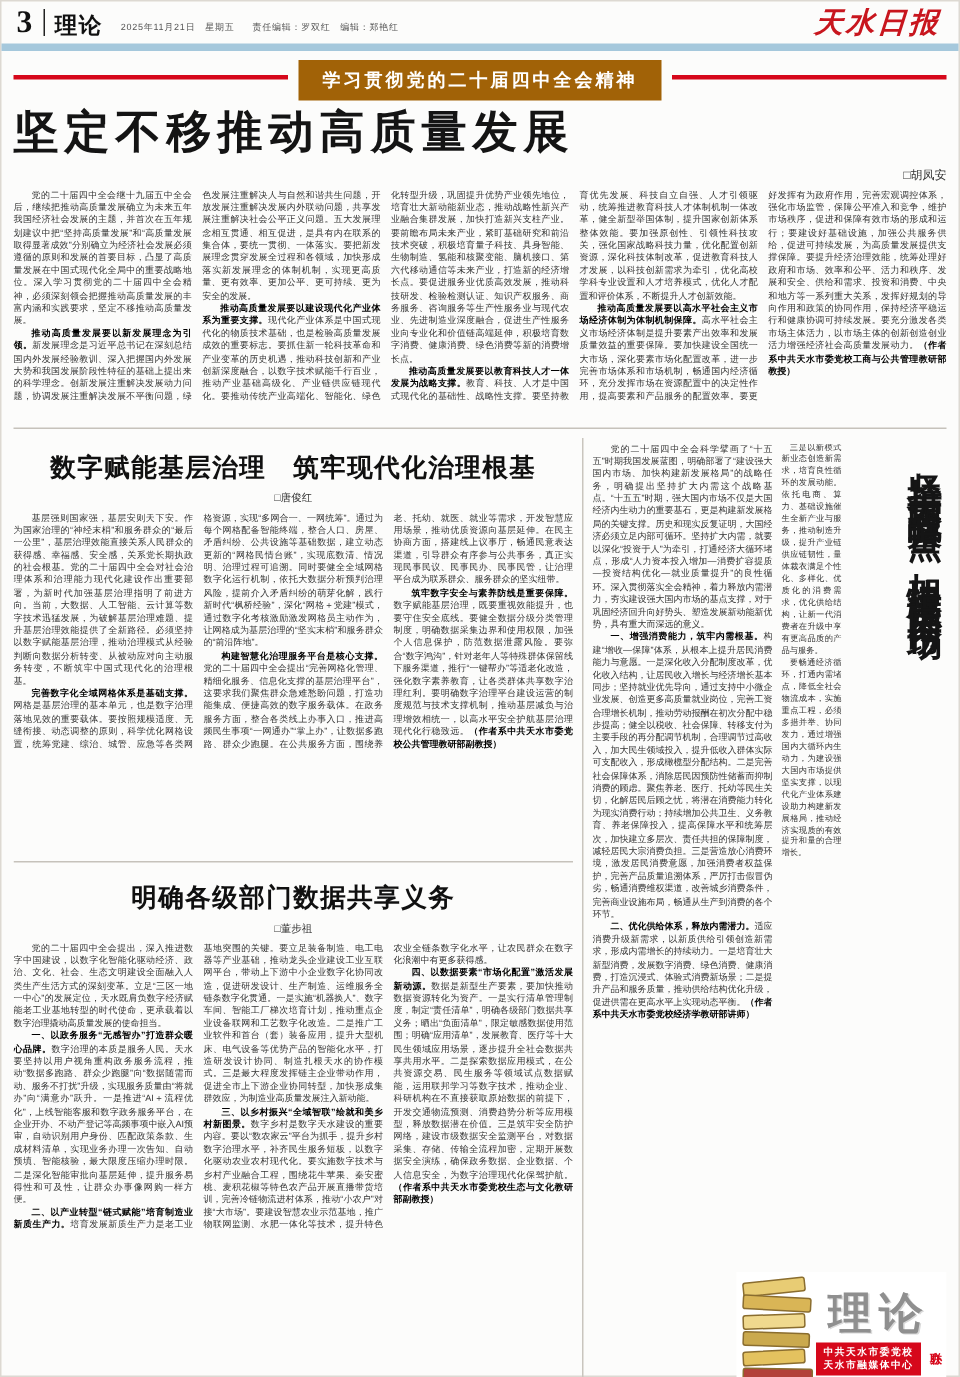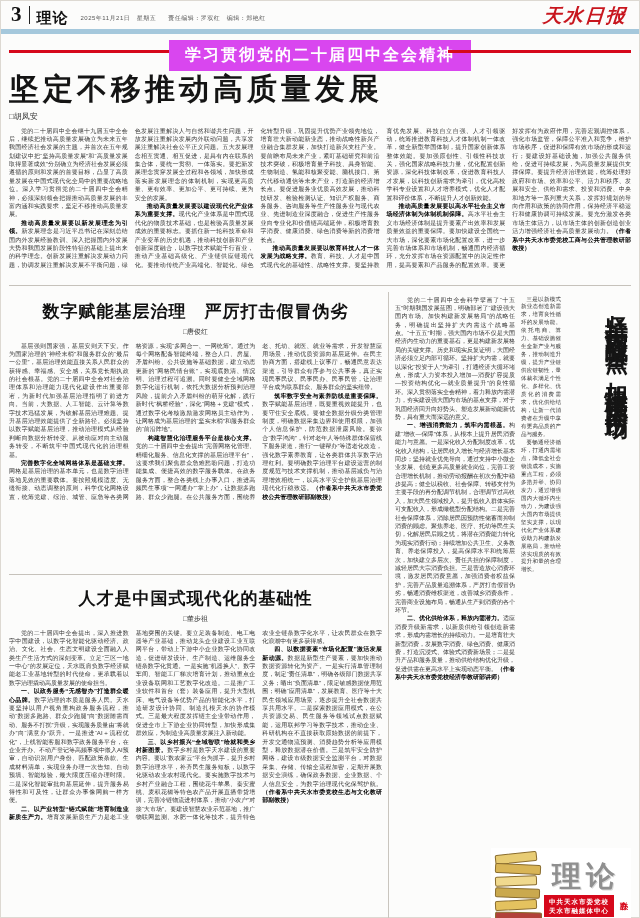--- a/index.html
+++ b/index.html
@@ -19,24 +19,24 @@
   .mast-meta{font-size:6px;color:#555;margin-left:12px;margin-bottom:2px;letter-spacing:.5px;}
   .paper-name{margin-left:auto;font-family:"Liberation Serif","DejaVu Serif",serif;font-style:italic;font-weight:bold;font-size:19px;color:#c8161e;letter-spacing:2px;line-height:1;transform:skewX(-4deg);}
   .blue-bar{height:5px;background:#a5c8dc;margin-top:2px;}
 
   
   .top-article{margin:6px 8px 0 8px;position:relative;}
   .banner-row{position:relative;height:22px;}
   .banner-line{position:absolute;top:10px;height:3px;background:#d6081b;}
   .banner-line.left{left:0;width:calc(50% - 128px);}
   .banner-line.right{right:0;width:calc(50% - 128px);}
-  .banner{position:absolute;left:50%;transform:translateX(-50%);top:0;background:#d946ef;color:#fff;
-    font-size:16px;font-weight:bold;letter-spacing:2px;padding:5px 16px;white-space:nowrap;}
+  .banner{position:absolute;left:50%;transform:translateX(-50%);top:0;background:#a16207;color:#fff;
+    font-size:12px;font-weight:bold;letter-spacing:2px;padding:5px 16px;white-space:nowrap;}
   .main-headline{text-align:left;font-size:30px;font-weight:900;letter-spacing:4px;color:#141414;margin:10px 0 0 0;line-height:1.15;}
-  .byline{text-align:left;font-size:8px;color:#333;margin:4px 0 5px 0;}
+  .byline{text-align:right;font-size:8px;color:#333;margin:4px 0 5px 0;}
   .top-body{height:152px;column-count:5;column-gap:7px;overflow:hidden;text-align:justify;}
 
   
   p.para{margin:0;font-size:6px;line-height:1.4;text-indent:2em;color:#333;}
   p.para b{color:#000;}
   .credit{font-weight:bold;color:#000;}
 
   .h-rule{height:1px;background:#c6c2bb;margin:6px 8px;}
 
   
@@ -106,32 +106,32 @@
         <p class="para"><b>推动高质量发展要以高水平社会主义市场经济体制为体制机制保障。</b>高水平社会主义市场经济体制是提升要素产出效率和发展质量效益的重要保障。要加快建设全国统一大市场，深化要素市场化配置改革，进一步完善市场体系和市场机制，畅通国内经济循环，充分发挥市场在资源配置中的决定性作用，提高要素和产品服务的配置效率。要更好发挥有为政府作用，完善宏观调控体系，强化市场监管，保障公平准入和竞争，维护市场秩序，促进和保障有效市场的形成和运行；要建设好基础设施，加强公共服务供给，促进可持续发展，为高质量发展提供支撑保障。要提升经济治理效能，统筹处理好政府和市场、效率和公平、活力和秩序、发展和安全、供给和需求、投资和消费、中央和地方等一系列重大关系，发挥好规划的导向作用和政策的协同作用，保持经济平稳运行和健康协调可持续发展。要充分激发各类市场主体活力，以市场主体的创新创造创业活力增强经济社会高质量发展动力。<span class="credit">（作者系中共天水市委党校工商与公共管理教研部教授）</span></p>
       </div>
   </div>
 
   <div class="h-rule"></div>
 
   <div class="main-row">
 
     <div class="left-stack">
       <div>
-        <div class="mid-headline">数字赋能基层治理　严厉打击假冒伪劣</div>
+        <div class="mid-headline">数字赋能基层治理　筑牢现代化治理根基</div>
         <div class="small-byline">□唐俊红</div>
         <div class="mid-body">
             <p class="para">基层强则国家强，基层安则天下安。作为国家治理的“神经末梢”和服务群众的“最后一公里”，基层治理效能直接关系人民群众的获得感、幸福感、安全感，关系党长期执政的社会根基。党的二十届四中全会对社会治理体系和治理能力现代化建设作出重要部署，为新时代加强基层治理指明了前进方向。当前，大数据、人工智能、云计算等数字技术迅猛发展，为破解基层治理难题、提升基层治理效能提供了全新路径。必须坚持以数字赋能基层治理，推动治理模式从经验判断向数据分析转变、从被动应对向主动服务转变，不断筑牢中国式现代化的治理根基。</p>
             <p class="para"><b>完善数字化全域网格体系是基础支撑。</b>网格是基层治理的基本单元，也是数字治理落地见效的重要载体。要按照规模适度、无缝衔接、动态调整的原则，科学优化网格设置，统筹党建、综治、城管、应急等各类网格资源，实现“多网合一、一网统筹”。通过为每个网格配备智能终端，整合人口、房屋、矛盾纠纷、公共设施等基础数据，建立动态更新的“网格民情台账”，实现底数清、情况明、治理过程可追溯。同时要健全全域网格数字化运行机制，依托大数据分析预判治理风险，提前介入矛盾纠纷的萌芽化解，践行新时代“枫桥经验”，深化“网格＋党建”模式，通过数字化考核激励激发网格员主动作为，让网格成为基层治理的“坚实末梢”和服务群众的“前沿阵地”。</p>
             <p class="para"><b>构建智慧化治理服务平台是核心支撑。</b>党的二十届四中全会提出“完善网格化管理、精细化服务、信息化支撑的基层治理平台”，这要求我们聚焦群众急难愁盼问题，打造功能集成、便捷高效的数字服务载体。在政务服务方面，整合各类线上办事入口，推进高频民生事项“一网通办”“掌上办”，让数据多跑路、群众少跑腿。在公共服务方面，围绕养老、托幼、就医、就业等需求，开发智慧应用场景，推动优质资源向基层延伸。在民主协商方面，搭建线上议事厅，畅通民意表达渠道，引导群众有序参与公共事务，真正实现民事民议、民事民办、民事民管，让治理平台成为联系群众、服务群众的坚实纽带。</p>
             <p class="para"><b>筑牢数字安全与素养防线是重要保障。</b>数字赋能基层治理，既要重视效能提升，也要守住安全底线。要健全数据分级分类管理制度，明确数据采集边界和使用权限，加强个人信息保护，防范数据泄露风险。要弥合“数字鸿沟”，针对老年人等特殊群体保留线下服务渠道，推行“一键帮办”等适老化改造，强化数字素养教育，让各类群体共享数字治理红利。要明确数字治理平台建设运营的制度规范与技术支撑机制，推动基层减负与治理增效相统一，以高水平安全护航基层治理现代化行稳致远。<span class="credit">（作者系中共天水市委党校公共管理教研部副教授）</span></p>
           </div>
       </div>
       <div class="h-rule-inner"></div>
       <div style="display:flex;flex-direction:column;flex:1;min-height:0;">
-        <div class="bot-headline">人才是中国式现代化的基础性</div>
+        <div class="bot-headline">明确各级部门数据共享义务</div>
         <div class="small-byline">□董步祖</div>
         <div class="bot-body">
             <p class="para">党的二十届四中全会提出，深入推进数字中国建设，以数字化智能化驱动经济、政治、文化、社会、生态文明建设全面融入人类生产生活方式的深刻变革。立足“三区一地一中心”的发展定位，天水既肩负数字经济赋能老工业基地转型的时代使命，更承载着以数字治理撬动高质量发展的使命担当。</p>
             <p class="para"><b>一、以政务服务“无感智办”打造群众暖心品牌。</b>数字治理的本质是服务人民。天水要坚持以用户视角重构政务服务流程，推动“数据多跑路、群众少跑腿”向“数据随需而动、服务不打扰”升级，实现服务质量由“将就办”向“满意办”跃升。一是推进“AI＋流程优化”，上线智能客服和数字政务服务平台，在企业开办、不动产登记等高频事项中嵌入AI预审，自动识别用户身份、匹配政策条款、生成材料清单，实现业务办理一次告知、自动预填、智能核验，最大限度压缩办理时限。二是深化智能审批向基层延伸，提升服务易得性和可及性，让群众办事像网购一样方便。</p>
             <p class="para"><b>二、以产业转型“链式赋能”培育制造业新质生产力。</b>培育发展新质生产力是老工业基地突围的关键。要立足装备制造、电工电器等产业基础，推动龙头企业建设工业互联网平台，带动上下游中小企业数字化协同改造，促进研发设计、生产制造、运维服务全链条数字化贯通。一是实施“机器换人”、数字车间、智能工厂梯次培育计划，推动重点企业设备联网和工艺数字化改造。二是推广工业软件和首台（套）装备应用，提升大型机床、电气设备等优势产品的智能化水平，打造研发设计协同、制造扎根天水的协作模式。三是最大程度发挥链主企业带动作用，促进全市上下游企业协同转型，加快形成集群效应，为制造业高质量发展注入新动能。</p>
             <p class="para"><b>三、以乡村振兴“全域智联”绘就和美乡村新图景。</b>数字乡村是数字天水建设的重要内容。要以“数农家云”平台为抓手，提升乡村数字治理水平，补齐民生服务短板，以数字化驱动农业农村现代化。要实施数字技术与乡村产业融合工程，围绕花牛苹果、秦安蜜桃、麦积花椒等特色农产品开展直播带货培训，完善冷链物流进村体系，推动“小农户”对接“大市场”。要建设智慧农业示范基地，推广物联网监测、水肥一体化等技术，提升特色农业全链条数字化水平，让农民群众在数字化浪潮中有更多获得感。</p>
             <p class="para"><b>四、以数据要素“市场化配置”激活发展新动源。</b>数据是新型生产要素，要加快推动数据资源转化为资产。一是实行清单管理制度，制定“责任清单”，明确各级部门数据共享义务；晒出“负面清单”，限定敏感数据使用范围；明确“应用清单”，发展教育、医疗等十大民生领域应用场景，逐步提升全社会数据共享共用水平。二是探索数据应用模式，在公共资源交易、民生服务等领域试点数据赋能，运用联邦学习等数字技术，推动企业、科研机构在不直接获取原始数据的前提下，开发交通物流预测、消费趋势分析等应用模型，释放数据潜在价值。三是筑牢安全防护网络，建设市级数据安全监测平台，对数据采集、存储、传输全流程加密，定期开展数据安全演练，确保政务数据、企业数据、个人信息安全，为数字治理现代化保驾护航。<span class="credit">（作者系中共天水市委党校生态与文化教研部副教授）</span></p>
           </div>
       </div>
     </div>

